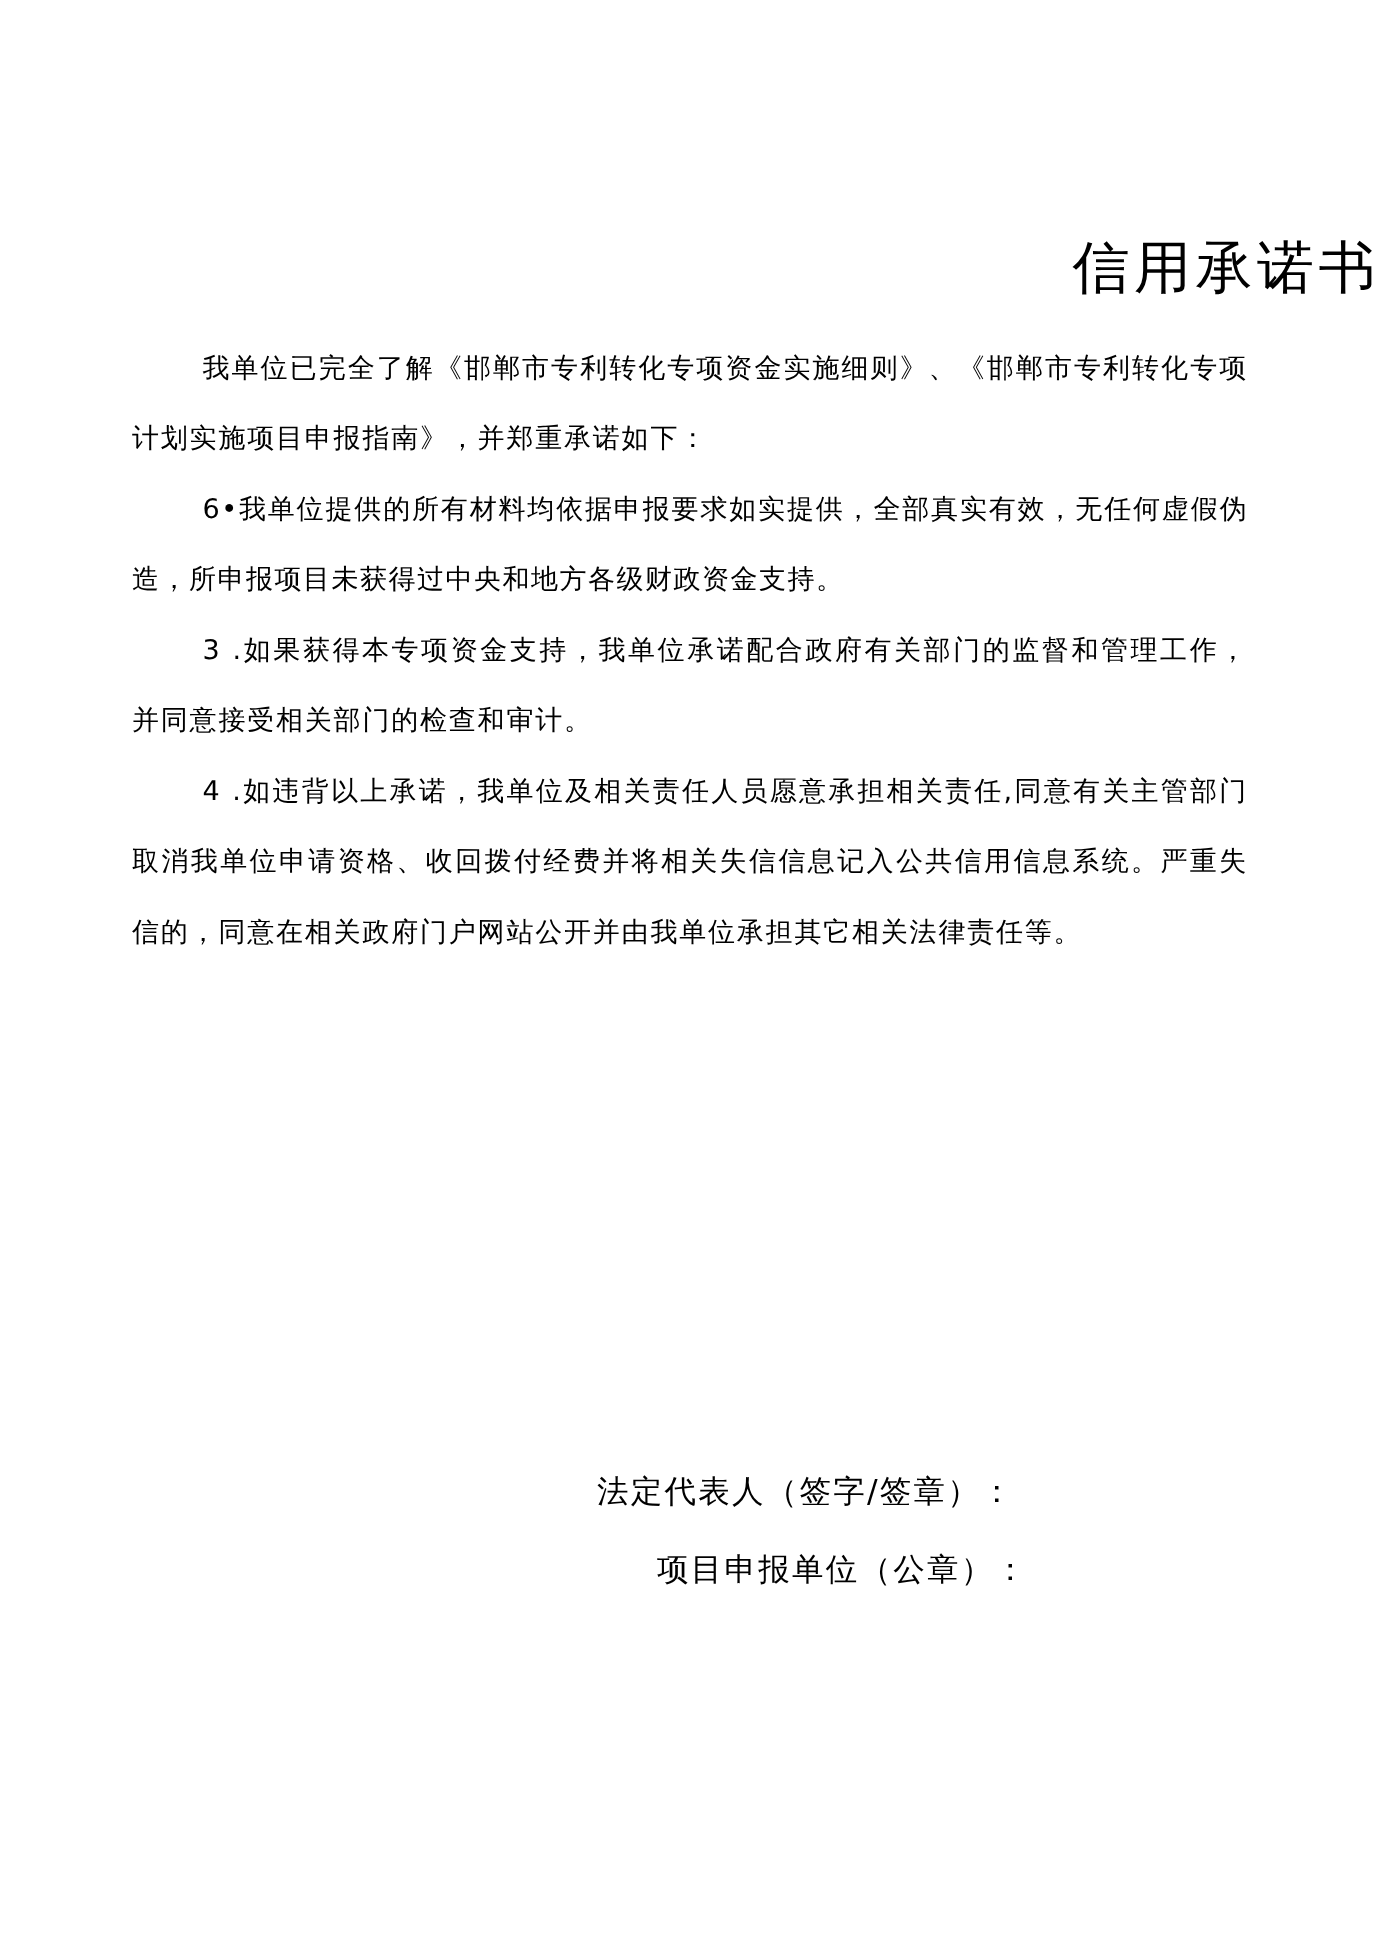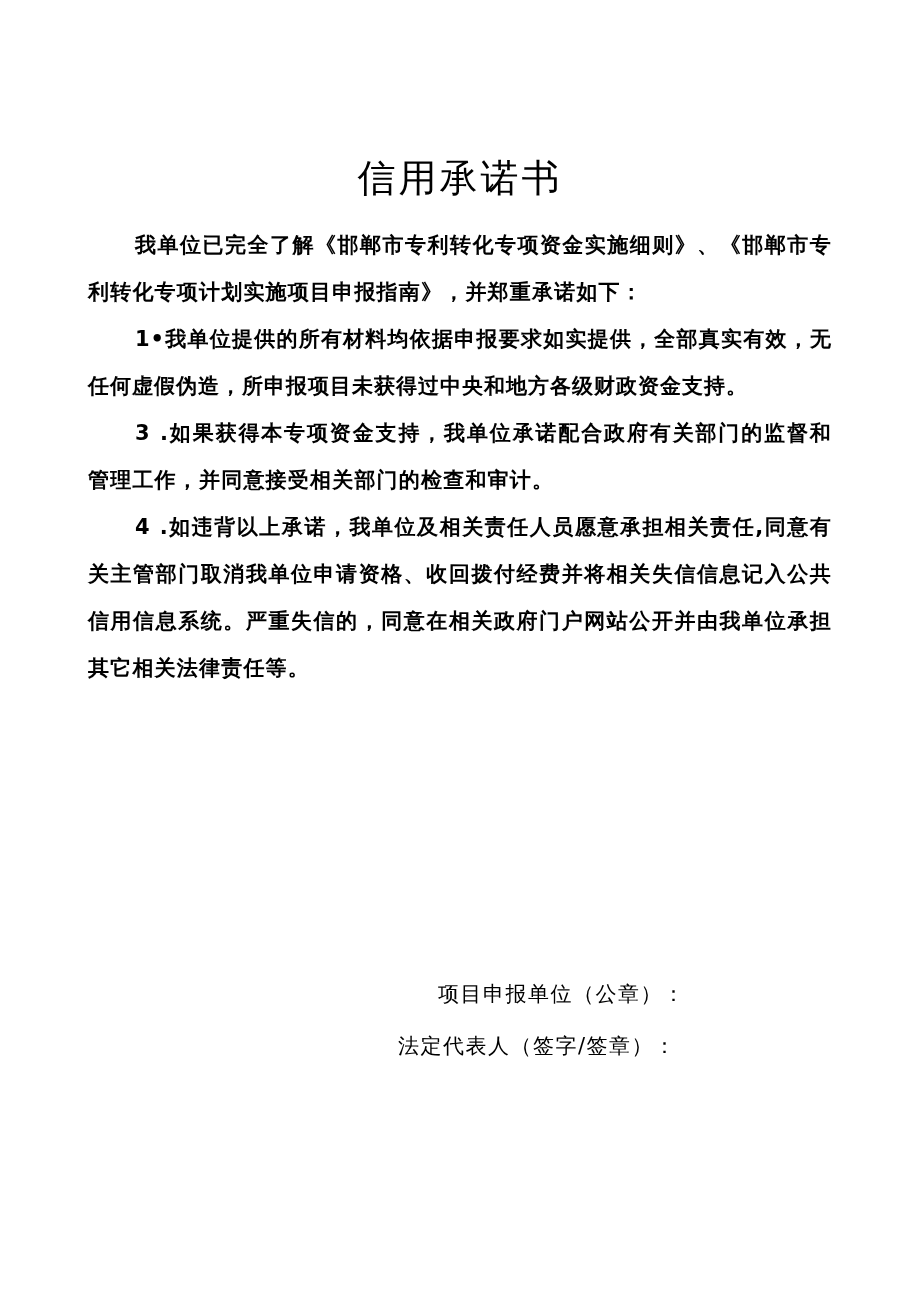--- a/index.html
+++ b/index.html
@@ -17,42 +17,41 @@
     height: 1301px;
     background: #ffffff;
     overflow: hidden;
     box-sizing: border-box;
   }
   .doc-title {
     position: absolute;
     top: 131px;
     left: 0;
     width: 920px;
-    text-align: center;
+    text-align: right;
     font-size: 38px;
     font-weight: normal;
     letter-spacing: 3px;
     line-height: 1.2;
     font-family: "DejaVu Sans", "Liberation Sans", sans-serif;
   }
   .body-block {
     position: absolute;
     top: 222px;
     left: 88px;
     width: 744px;
   }
   .para {
-    font-size: 21px;
+    font-size: 18px;
     line-height: 47px;
     text-align: justify;
     text-justify: inter-ideograph;
     letter-spacing: 1.2px;
     margin: 0;
     text-indent: 47px;
-    font-weight: bold;
   }
   .para.p2 {
     letter-spacing: 1.0px;
   }
   .sign-block {
     position: absolute;
     top: 968px;
     left: 88px;
     width: 744px;
   }
@@ -72,23 +71,23 @@
 </style>
 </head>
 <body>
 
 <div class="page">
 
   <h1 class="doc-title">信用承诺书</h1>
 
   <div class="body-block">
     <p class="para p0">我单位已完全了解《邯郸市专利转化专项资金实施细则》、《邯郸市专利转化专项计划实施项目申报指南》，并郑重承诺如下：</p>
-    <p class="para p2">1•我单位提供的所有材料均依据申报要求如实提供，全部真实有效，无任何虚假伪造，所申报项目未获得过中央和地方各级财政资金支持。</p>
+    <p class="para p2">6•我单位提供的所有材料均依据申报要求如实提供，全部真实有效，无任何虚假伪造，所申报项目未获得过中央和地方各级财政资金支持。</p>
     <p class="para p3">3 .如果获得本专项资金支持，我单位承诺配合政府有关部门的监督和管理工作，并同意接受相关部门的检查和审计。</p>
     <p class="para p4">4 .如违背以上承诺，我单位及相关责任人员愿意承担相关责任,同意有关主管部门取消我单位申请资格、收回拨付经费并将相关失信信息记入公共信用信息系统。严重失信的，同意在相关政府门户网站公开并由我单位承担其它相关法律责任等。</p>
   </div>
 
   <div class="sign-block">
+    <p class="sign-line rep">法定代表人（签字/签章）：</p>
     <p class="sign-line unit">项目申报单位（公章）：</p>
-    <p class="sign-line rep">法定代表人（签字/签章）：</p>
   </div>
 
 </div>
 
 </body></html>

